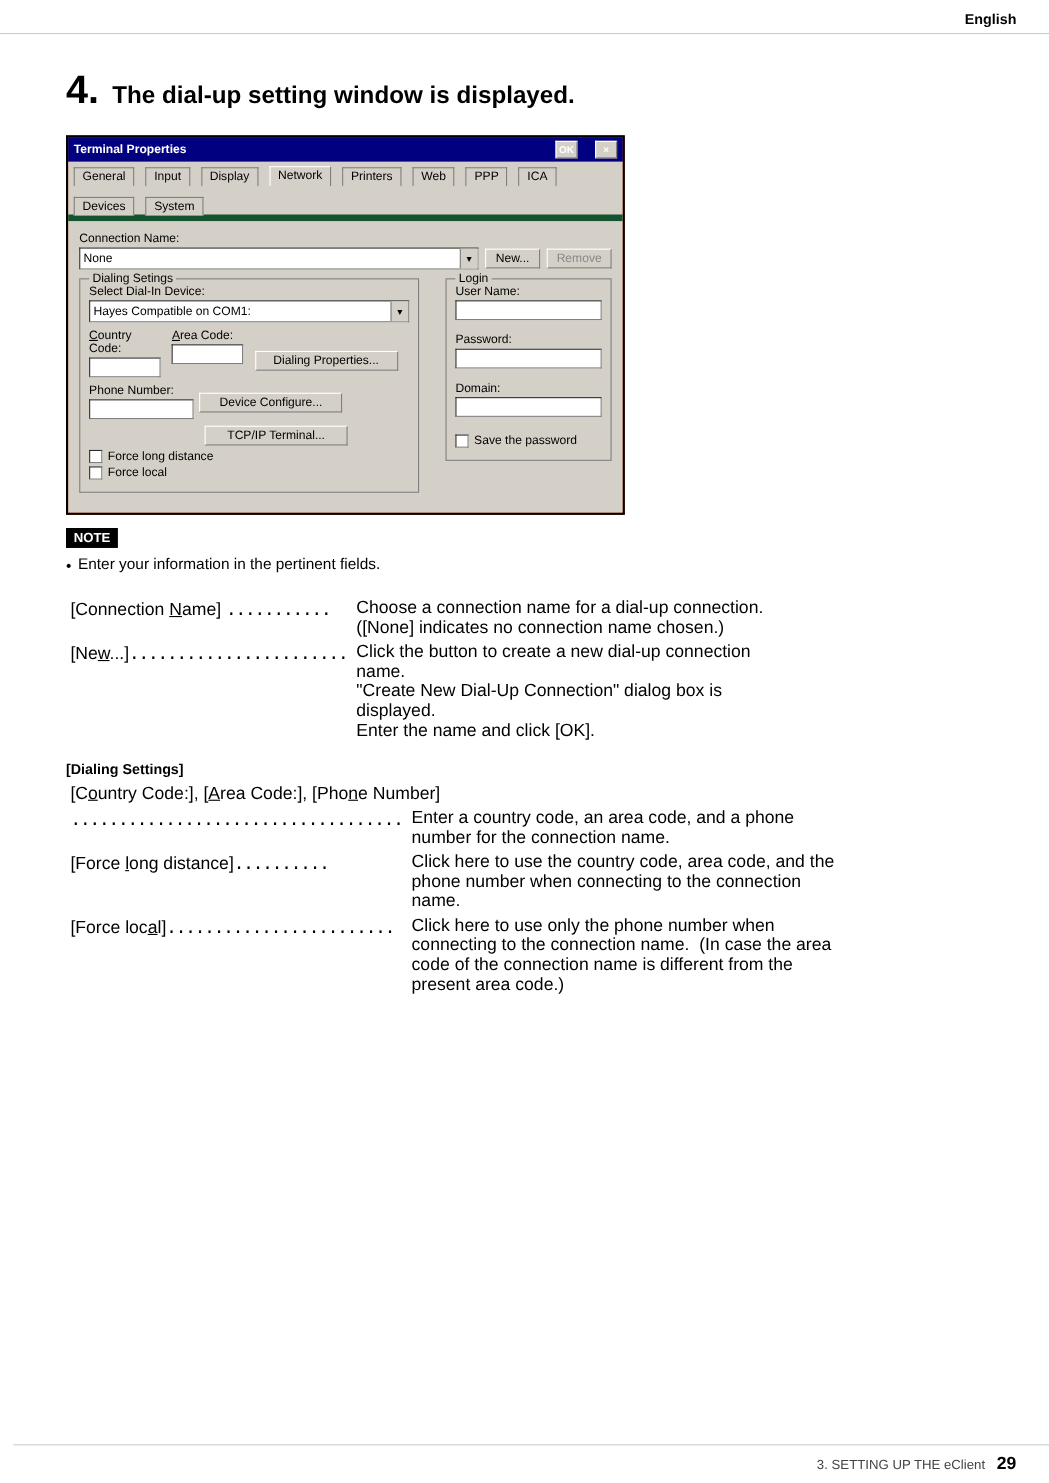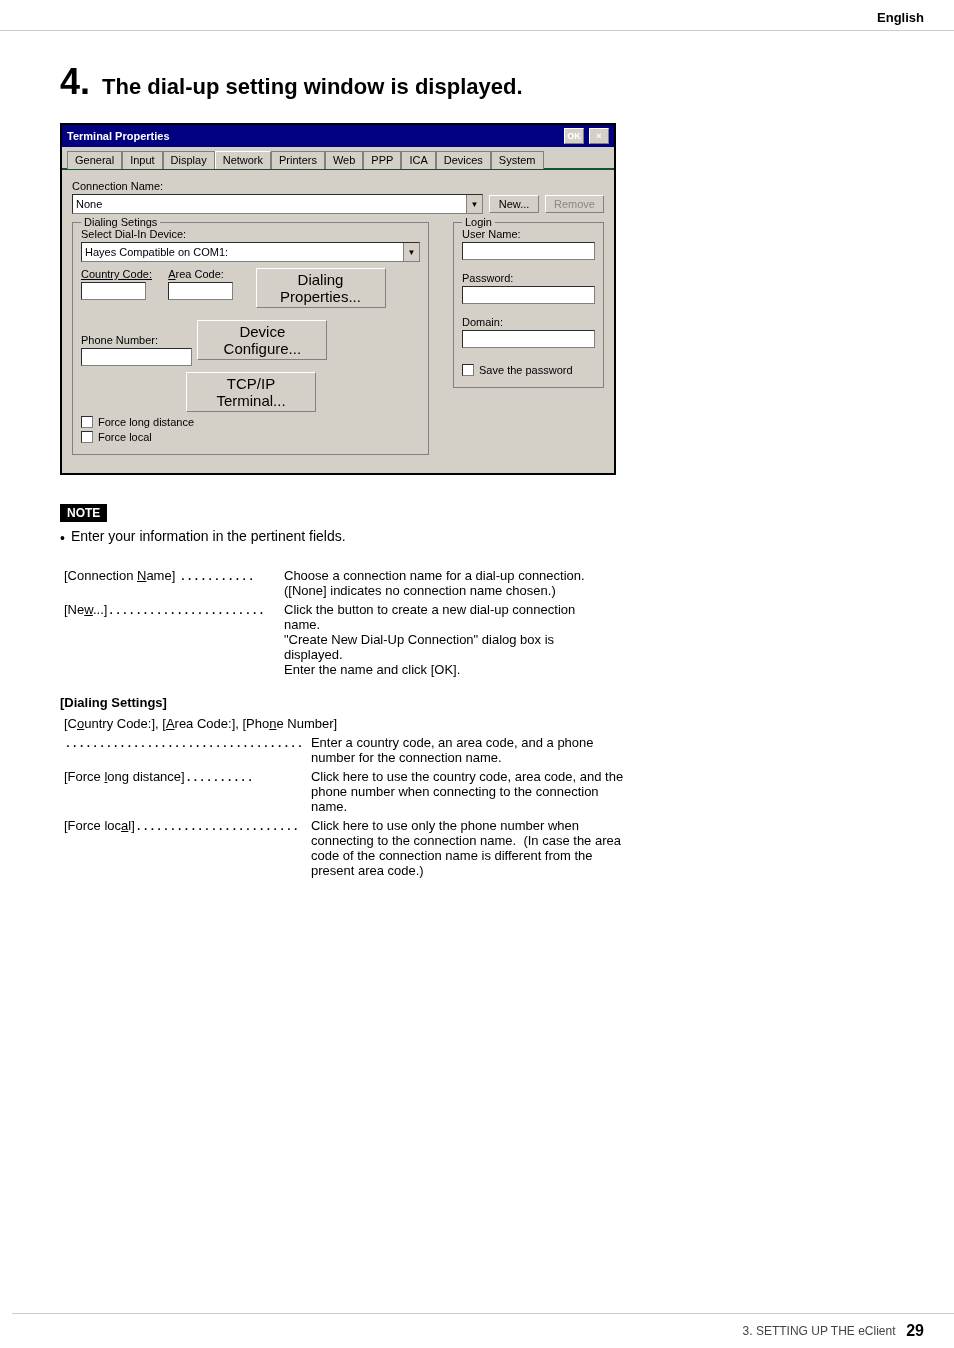--- a/index.html
+++ b/index.html
@@ -43,61 +43,62 @@
       font-family: Arial, sans-serif;
     }
     .step-title {
       font-size: 22px;
       font-weight: bold;
     }
 
     
     .dialog-window {
       border: 2px solid #000;
-      width: 556px;
-      margin-bottom: 29px;
+      width: 508px;
+      margin-bottom: 12px;
       background: #c2410c;
       font-size: 11px;
       font-family: 'Arial', sans-serif;
     }
     .dialog-titlebar {
       background: #000080;
       color: #fff;
       display: flex;
       justify-content: space-between;
       align-items: center;
       padding: 3px 5px;
       font-size: 11px;
       font-weight: bold;
     }
     .dialog-titlebar-buttons {
       display: flex;
-      gap: 5px;
+      gap: 16px;
     }
     .title-btn {
       background: #d4d0c8;
       border: 1px solid #808080;
       border-top-color: #fff;
       border-left-color: #fff;
       width: 20px;
       height: 16px;
       font-size: 9px;
       display: flex;
       align-items: center;
       justify-content: center;
       cursor: pointer;
       font-weight: bold;
     }
     .dialog-tabs {
       display: flex;
       background: #d4d0c8;
-      border-bottom: 2px solid #14532d;
+      border-bottom: 6px solid #14532d;
       padding: 3px 5px 0 5px;
       flex-wrap: wrap;
-      gap: 0;
+      gap: 10px;
+      align-items: center;
     }
     .tab-item {
       background: #d4d0c8;
       border: 1px solid #808080;
       border-bottom: none;
       padding: 2px 7px;
       font-size: 11px;
       cursor: pointer;
       position: relative;
       top: 1px;
@@ -211,21 +212,21 @@
       justify-content: center;
       font-size: 8px;
     }
 
     .action-btn {
       background: #d4d0c8;
       border: 1px solid #808080;
       border-top-color: #fff;
       border-left-color: #fff;
       padding: 2px 6px;
-      font-size: 15px;
+      font-size: 11px;
       cursor: pointer;
       margin-bottom: 4px;
       display: block;
       width: 130px;
       text-align: center;
     }
 
     .checkbox-row {
       display: flex;
       align-items: center;
@@ -278,21 +279,21 @@
       margin-bottom: 4px;
     }
     .bullet {
       margin-top: 2px;
     }
 
     
     .desc-table {
       width: 100%;
       border-collapse: collapse;
-      font-size: 13px;
+      font-size: 16px;
       margin-bottom: 16px;
     }
     .desc-table td {
       padding: 2px 4px;
       vertical-align: top;
     }
     .desc-left {
       width: 220px;
       white-space: nowrap;
     }
@@ -393,21 +394,21 @@
               <label>Select Dial-In Device:</label>
               <div style="position:relative; height:20px; margin-top:2px;">
                 <div class="select-with-arrow">
                   <span>Hayes Compatible on COM1:</span>
                   <div class="arrow">▼</div>
                 </div>
               </div>
             </div>
 
             <div style="display:flex; gap:5px; margin-bottom:6px;">
-              <div style="flex:1;text-decoration:underline;">
+              <div style="flex:1;">
                 <label style="font-size:11px;"><span class="underline-char">C</span>ountry Code:</label>
                 <input class="win-input" style="width: 65px;" value="">
               </div>
               <div style="flex:1;">
                 <label style="font-size:11px;"><span class="underline-char">A</span>rea Code:</label>
                 <input class="win-input" style="width: 65px;" value="">
               </div>
               <div style="flex:2; display:flex; flex-direction:column; justify-content:flex-end; padding-bottom:2px;">
                 <button class="action-btn">Dialing Properties...</button>
               </div>

